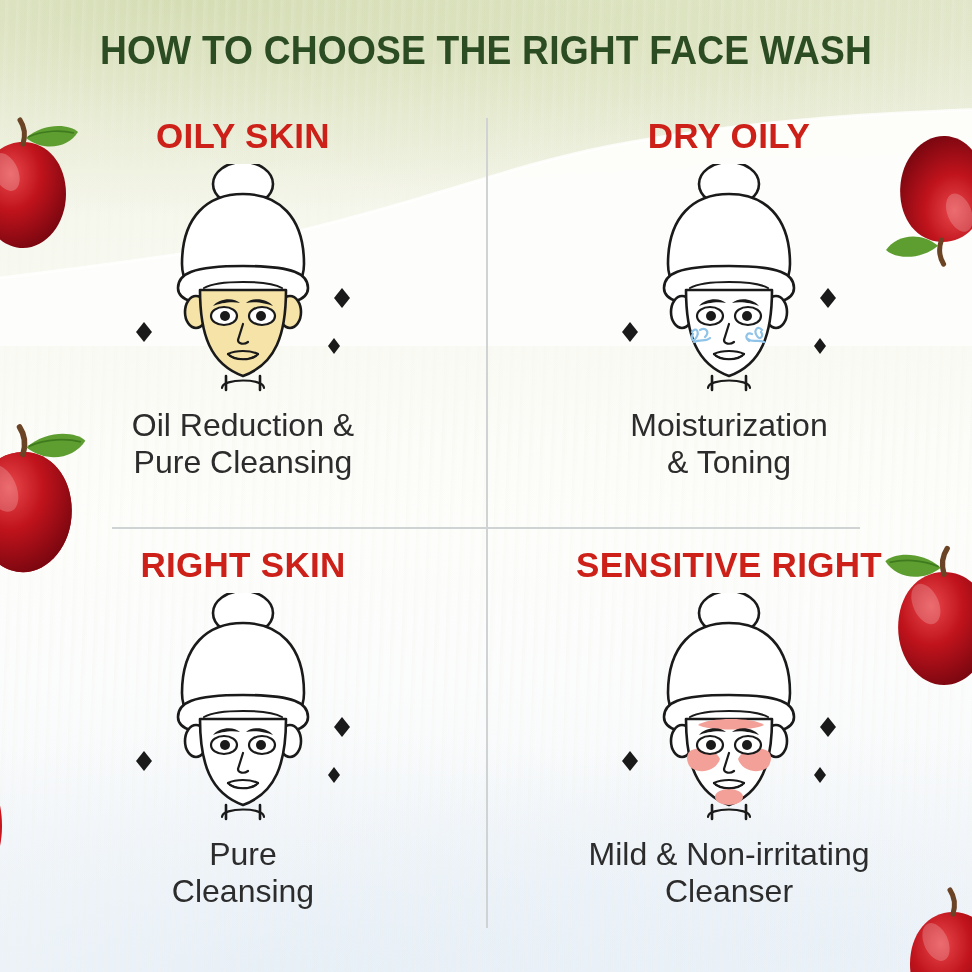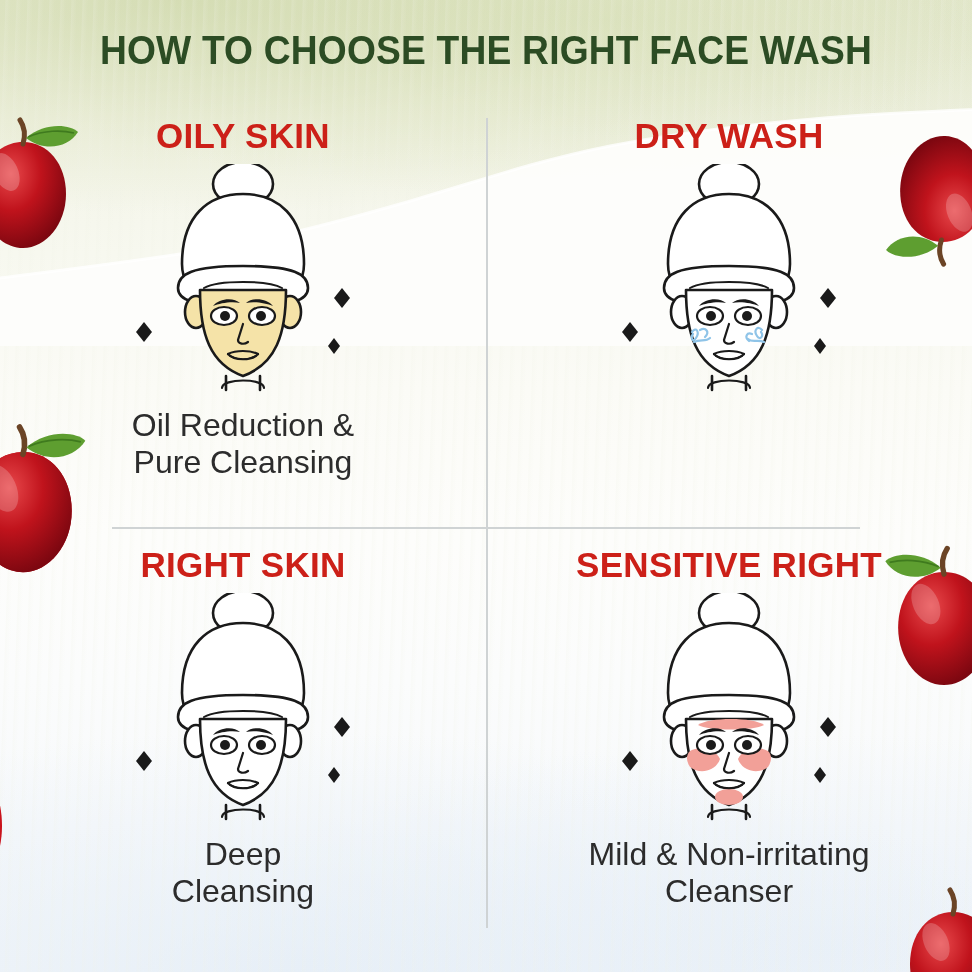--- a/index.html
+++ b/index.html
@@ -199,21 +199,21 @@
           <path d="M216,134 L224,124 L232,134 L224,144 Z"></path>
           <path d="M210,182 L216,174 L222,182 L216,190 Z"></path>
         </g>
       </svg>
     </div>
     <div class="quad-caption">Oil Reduction &amp;
 Pure Cleansing</div>
   </div>
 
   <div class="quad q-tr">
-    <div class="quad-heading">DRY WASH</div>
+    <div class="quad-heading">DRY OILY</div>
     <div class="face-slot">
       <svg width="250" height="230" viewBox="0 0 250 230">
         <g fill="none" stroke="#1a1a1a" stroke-width="2.6" stroke-linejoin="round" stroke-linecap="round">
           <ellipse cx="125" cy="20" rx="30" ry="22" fill="#ffffff"></ellipse>
           <path d="M64,100 C64,52 90,30 125,30 C160,30 186,52 186,100 C186,118 176,128 164,132 L86,132 C74,128 64,118 64,100 Z" fill="#ffffff"></path>
           <path d="M60,124 C60,110 74,102 125,102 C176,102 190,110 190,124 C190,136 176,142 125,142 C74,142 60,136 60,124 Z" fill="#ffffff"></path>
           <path d="M86,124 C100,116 150,116 164,124" stroke-width="2"></path>
           <ellipse cx="78" cy="148" rx="11" ry="16" fill="#ffffff"></ellipse>
           <ellipse cx="172" cy="148" rx="11" ry="16" fill="#ffffff"></ellipse>
           <path d="M82,126 C82,170 92,200 125,212 C158,200 168,170 168,126 Z" fill="#ffffff"></path>
@@ -245,20 +245,22 @@
           <path d="M110,190 C116,197 134,197 140,190"></path>
           <path d="M112,192 C120,196 130,196 138,192" stroke-width="1.6"></path>
         </g>
         <g fill="#1a1a1a">
           <path d="M18,168 L26,158 L34,168 L26,178 Z"></path>
           <path d="M216,134 L224,124 L232,134 L224,144 Z"></path>
           <path d="M210,182 L216,174 L222,182 L216,190 Z"></path>
         </g>
       </svg>
     </div>
+    <div class="quad-caption">Moisturization
+&amp; Toning</div>
   </div>
 
   <div class="quad q-bl">
     <div class="quad-heading">RIGHT SKIN</div>
     <div class="face-slot">
       <svg width="250" height="230" viewBox="0 0 250 230">
         <g fill="none" stroke="#1a1a1a" stroke-width="2.6" stroke-linejoin="round" stroke-linecap="round">
           <ellipse cx="125" cy="20" rx="30" ry="22" fill="#ffffff"></ellipse>
           <path d="M64,100 C64,52 90,30 125,30 C160,30 186,52 186,100 C186,118 176,128 164,132 L86,132 C74,128 64,118 64,100 Z" fill="#ffffff"></path>
           <path d="M60,124 C60,110 74,102 125,102 C176,102 190,110 190,124 C190,136 176,142 125,142 C74,142 60,136 60,124 Z" fill="#ffffff"></path>
@@ -285,21 +287,21 @@
           <path d="M110,190 C116,197 134,197 140,190"></path>
           <path d="M112,192 C120,196 130,196 138,192" stroke-width="1.6"></path>
         </g>
         <g fill="#1a1a1a">
           <path d="M18,168 L26,158 L34,168 L26,178 Z"></path>
           <path d="M216,134 L224,124 L232,134 L224,144 Z"></path>
           <path d="M210,182 L216,174 L222,182 L216,190 Z"></path>
         </g>
       </svg>
     </div>
-    <div class="quad-caption">Deep
+    <div class="quad-caption">Pure
 Cleansing</div>
   </div>
 
   <div class="quad q-br">
     <div class="quad-heading">SENSITIVE RIGHT</div>
     <div class="face-slot">
       <svg width="250" height="230" viewBox="0 0 250 230">
         <g fill="none" stroke="#1a1a1a" stroke-width="2.6" stroke-linejoin="round" stroke-linecap="round">
           <ellipse cx="125" cy="20" rx="30" ry="22" fill="#ffffff"></ellipse>
           <path d="M64,100 C64,52 90,30 125,30 C160,30 186,52 186,100 C186,118 176,128 164,132 L86,132 C74,128 64,118 64,100 Z" fill="#ffffff"></path>

